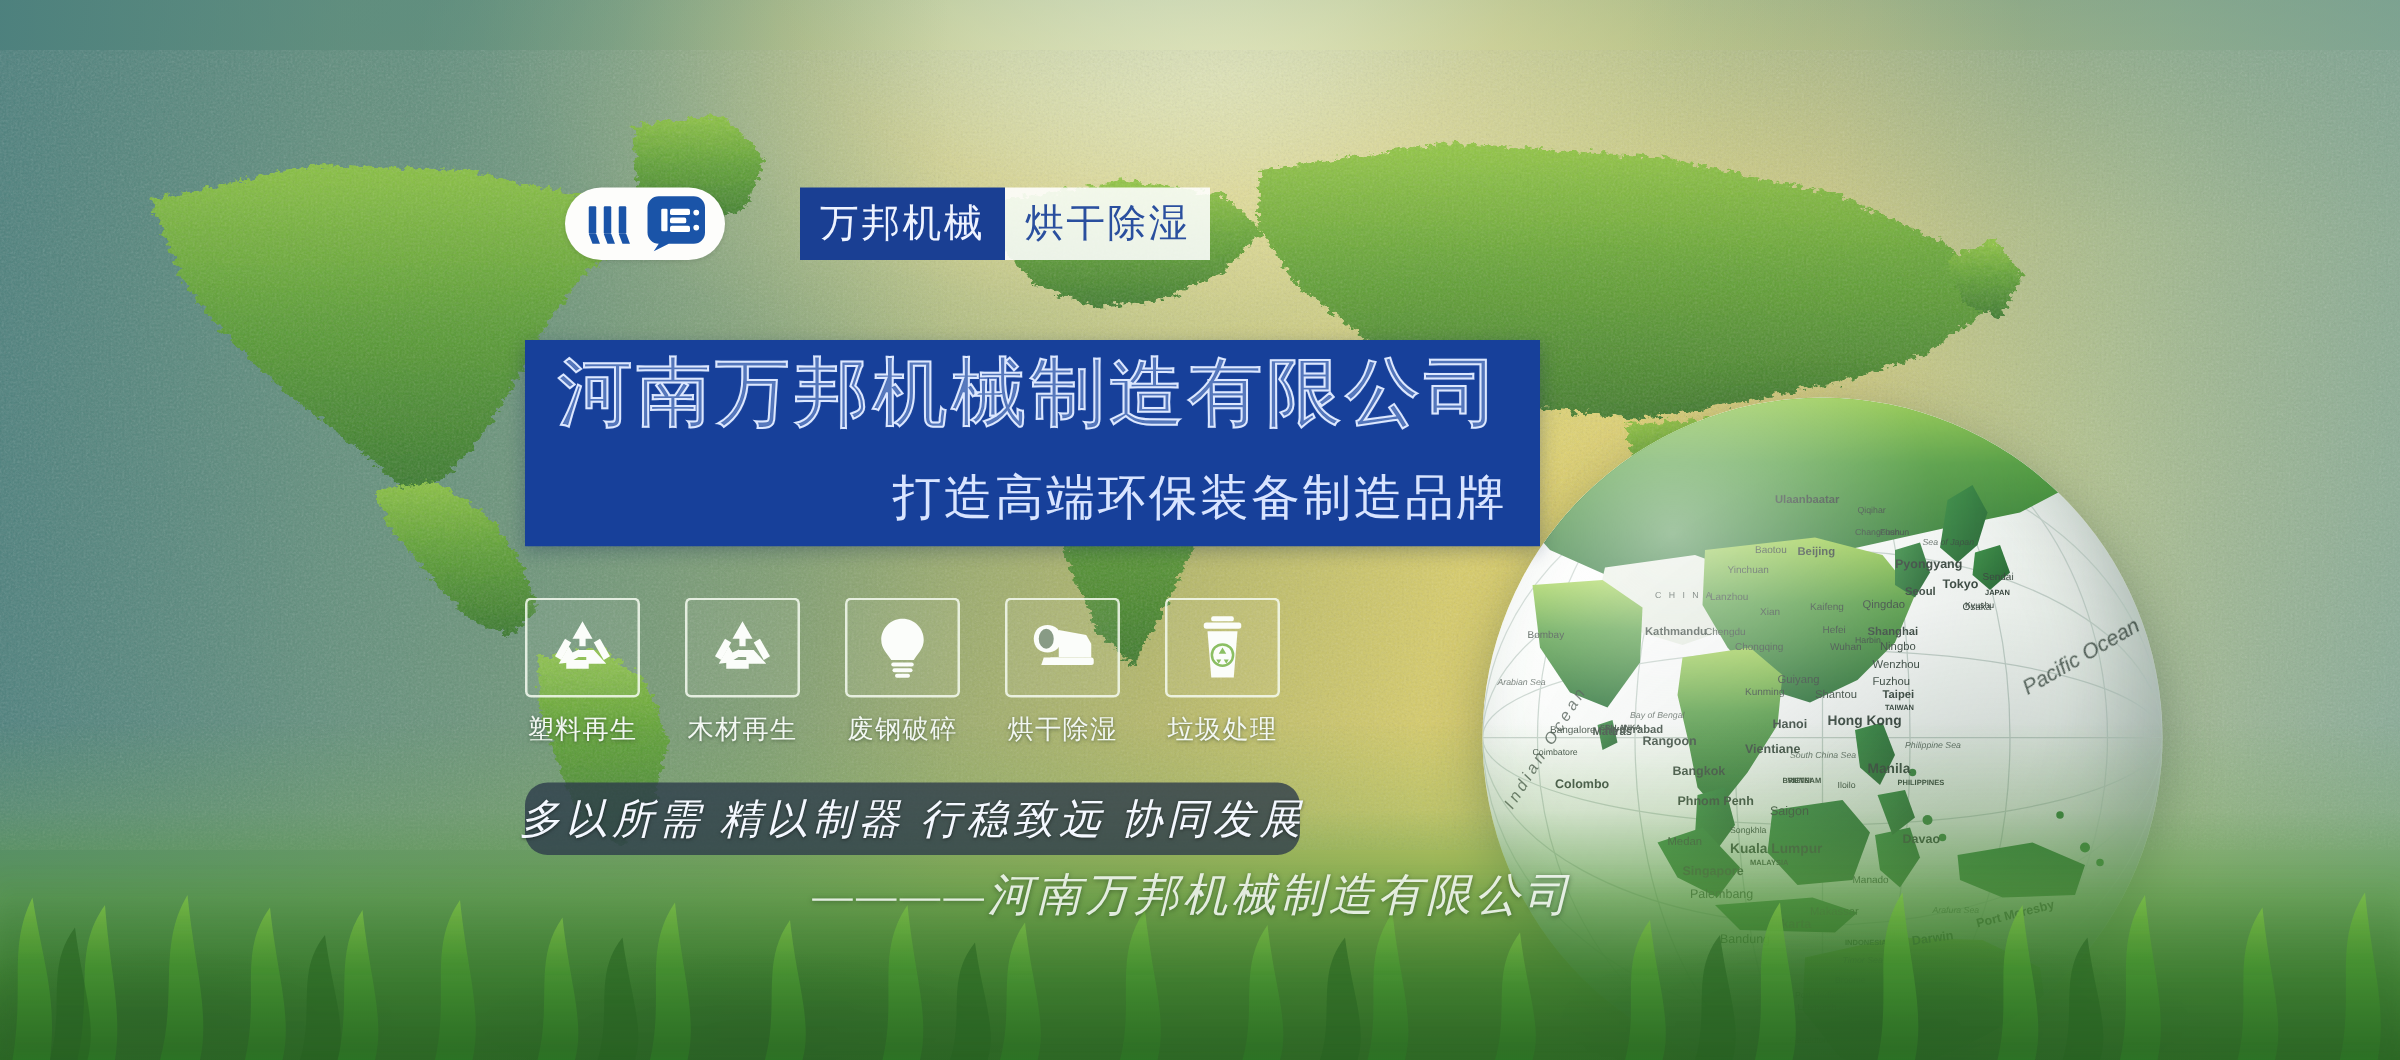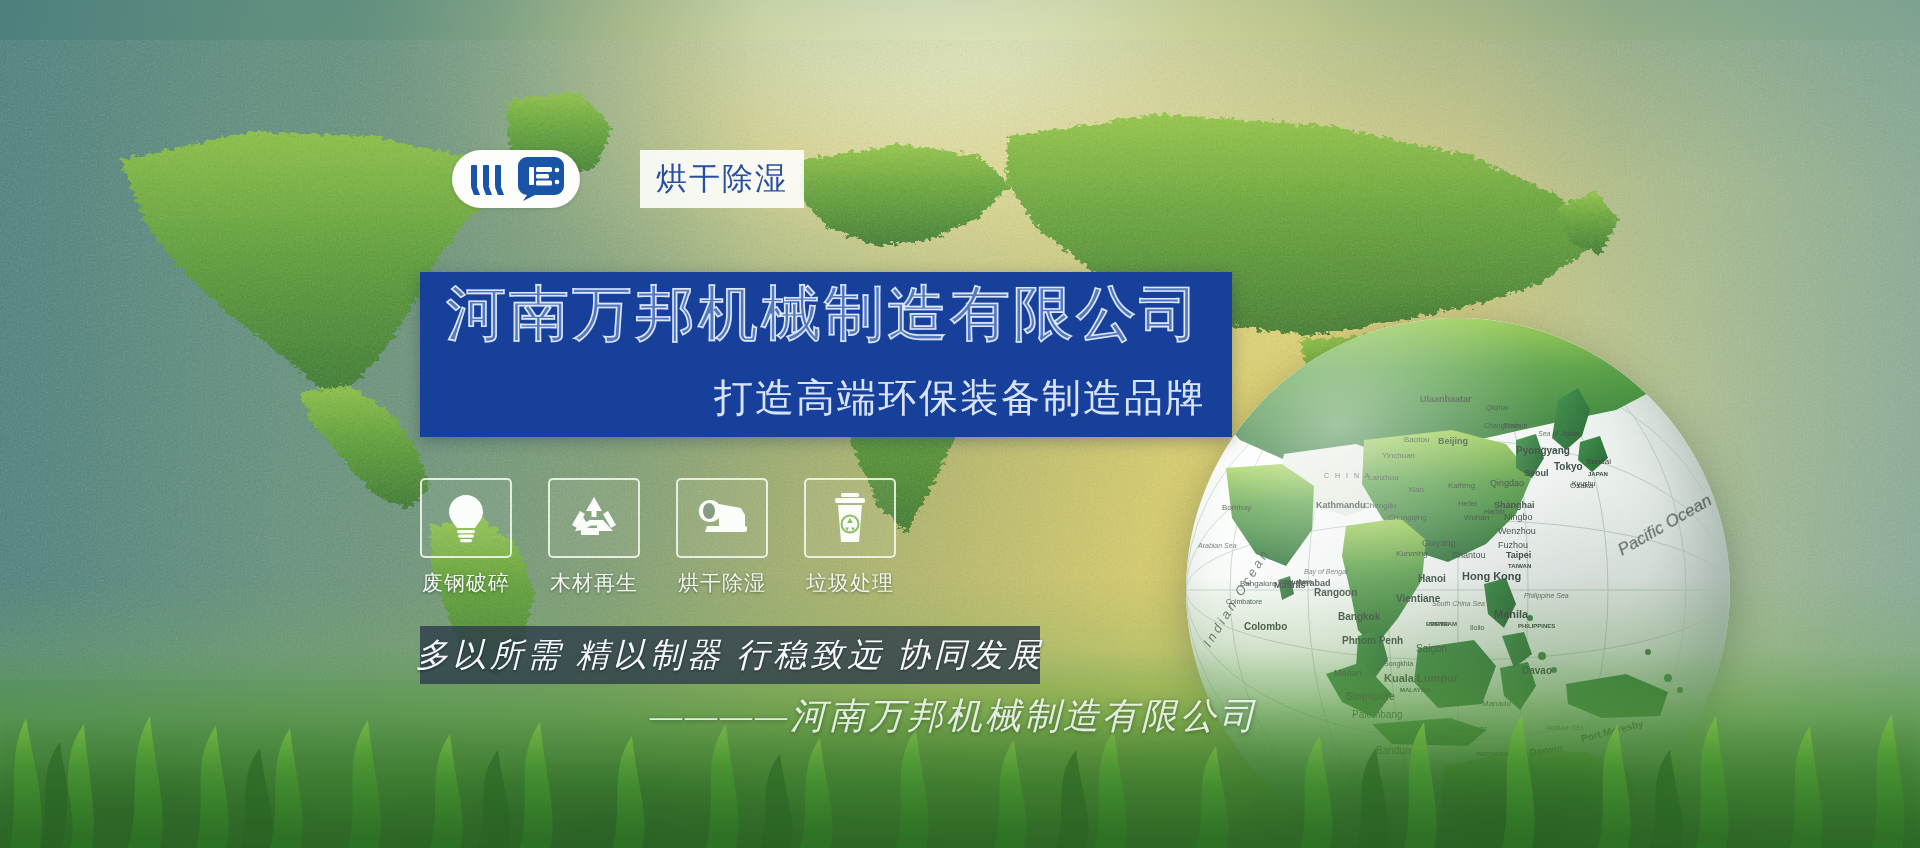--- a/index.html
+++ b/index.html
@@ -104,21 +104,21 @@
   .feature-box svg{display:block;}
   .feature-label{
     margin-top:11px;font-size:21px;color:#f2f7f2;letter-spacing:1px;white-space:nowrap;
     text-shadow:0 1px 3px rgba(20,40,20,.55);
   }
 
   
   .slogan-bar{
     position:absolute;left:420px;top:626px;width:620px;height:58px;
     background:rgba(44,58,74,.78);
-    display:flex;align-items:center;justify-content:center;
+    display:flex;align-items:center;justify-content:center;border-radius:18px;
   }
   .slogan-text{
     font-family:"Liberation Serif","DejaVu Serif",serif;
     font-size:33px;color:#f4f8ff;letter-spacing:4px;font-style:italic;
     white-space:nowrap;text-shadow:0 1px 3px rgba(0,0,0,.5);
   }
   .signature{
     position:absolute;left:650px;top:692px;
     font-family:"Liberation Serif","DejaVu Serif",serif;
     font-size:36px;font-style:italic;letter-spacing:3px;
@@ -449,63 +449,79 @@
         </g>
         <g fill="#ffffff">
           <circle cx="40" cy="14" r="2.3"></circle>
           <circle cx="40" cy="26" r="2.3"></circle>
         </g>
       </svg>
     </div>
 
     <div class="logo-gap"></div>
 
+    <div class="nav-chip nav-chip-blue">万邦机械</div>
     <div class="nav-chip nav-chip-white">烘干除湿</div>
   </div>
 
   <div class="banner">
     <div class="banner-title">河南万邦机械制造有限公司</div>
     <div class="banner-sub">打造高端环保装备制造品牌</div>
   </div>
 
   <div class="features">
 
-
     <div class="feature">
       <div class="feature-box">
-        <svg width="44" height="50" viewBox="0 0 44 50">
+        <svg width="50" height="46" viewBox="0 0 50 46">
           <g fill="#fbfdfa">
-            <path d="M22,2 C32,2 39,10 39,19 C39,26 34,30 31,35 L13,35 C10,30 5,26 5,19 C5,10 12,2 22,2 Z"></path>
-            <rect x="13" y="37" width="18" height="3.2" rx="1.6"></rect>
-            <rect x="14" y="41.5" width="16" height="3.2" rx="1.6"></rect>
-            <rect x="16" y="46" width="12" height="3.2" rx="1.6"></rect>
+            <path d="M25,2 L33,16 L27.5,16 L27.5,22 L22.5,22 L22.5,16 L17,16 Z"></path>
+            <path d="M6,36 L14,22 L17,27 L22,24.5 L24.5,29 L14.5,35 Z"></path>
+            <path d="M44,36 L28,36 L28,30.5 L21.5,30.5 L21.5,25 L34,25 Z" transform="translate(0,0)"></path>
+            <path d="M3,30 L11,16 L16,19 L8,33 Z"></path>
+            <path d="M47,30 L39,16 L34,19 L42,33 Z"></path>
+            <path d="M12,40 L12,33 L30,33 L30,40 Z"></path>
           </g>
         </svg>
       </div>
-      <div class="feature-label">废钢破碎</div>
+      <div class="feature-label">塑料再生</div>
     </div>
 
     <div class="feature">
       <div class="feature-box">
         <svg width="50" height="46" viewBox="0 0 50 46">
           <g fill="#fbfdfa">
             <path d="M25,2 L33,16 L27.5,16 L27.5,22 L22.5,22 L22.5,16 L17,16 Z"></path>
             <path d="M6,36 L14,22 L17,27 L22,24.5 L24.5,29 L14.5,35 Z"></path>
             <path d="M44,36 L28,36 L28,30.5 L21.5,30.5 L21.5,25 L34,25 Z"></path>
             <path d="M3,30 L11,16 L16,19 L8,33 Z"></path>
             <path d="M47,30 L39,16 L34,19 L42,33 Z"></path>
             <path d="M12,40 L12,33 L30,33 L30,40 Z"></path>
           </g>
         </svg>
       </div>
       <div class="feature-label">木材再生</div>
     </div>
 
     <div class="feature">
       <div class="feature-box">
+        <svg width="44" height="50" viewBox="0 0 44 50">
+          <g fill="#fbfdfa">
+            <path d="M22,2 C32,2 39,10 39,19 C39,26 34,30 31,35 L13,35 C10,30 5,26 5,19 C5,10 12,2 22,2 Z"></path>
+            <rect x="13" y="37" width="18" height="3.2" rx="1.6"></rect>
+            <rect x="14" y="41.5" width="16" height="3.2" rx="1.6"></rect>
+            <rect x="16" y="46" width="12" height="3.2" rx="1.6"></rect>
+          </g>
+        </svg>
+      </div>
+      <div class="feature-label">废钢破碎</div>
+    </div>
+
+    <div class="feature">
+      <div class="feature-box">
         <svg width="54" height="38" viewBox="0 0 54 38">
           <g fill="#fbfdfa">
             <path d="M4,12 C4,5 9,1 15,1 C21,1 26,5 26,12 C26,19 21,23 15,23 C9,23 4,19 4,12 Z"></path>
             <path d="M24,5 L46,9 L50,16 L50,27 L24,27 Z"></path>
             <rect x="16" y="27" width="36" height="6" rx="2"></rect>
             <path d="M12,27 L24,27 L24,33 L10,33 Z"></path>
           </g>
           <ellipse cx="14" cy="12" rx="6" ry="8" fill="#889b85"></ellipse>
         </svg>
       </div>

